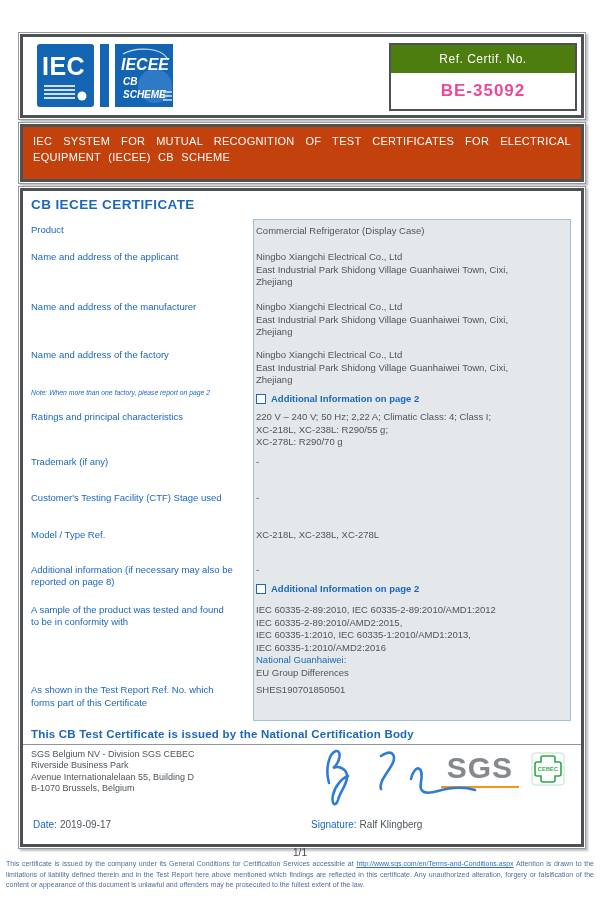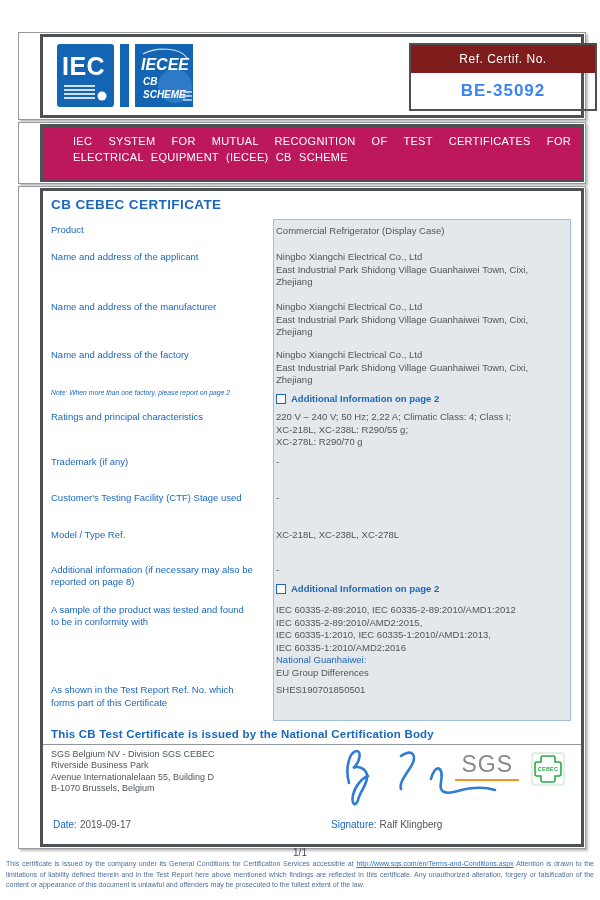--- a/index.html
+++ b/index.html
@@ -1,34 +1,34 @@
 <!DOCTYPE html>
 <html><head>
 <meta charset="utf-8">
 <style>
   html,body{margin:0;padding:0;background:#fff;}
   body{font-family:"Liberation Sans","DejaVu Sans",sans-serif;}
   .page{position:relative;width:600px;height:900px;background:#fff;overflow:hidden;}
 
   
   .frame{position:absolute;border:1px solid #97999c;background:#fff;padding:1px;box-shadow:2px 2px 2px rgba(110,112,115,.45);}
-  .frame-inner{border:3px solid #4e5154;height:100%;box-sizing:border-box;position:relative;background:#fff;margin-left:20px;}
+  .frame-inner{border:3px solid #4e5154;height:100%;box-sizing:border-box;position:relative;background:#fff;}
 
   
   .header-frame{left:18px;top:32px;width:564px;height:84px;}
   .iec-logo{position:absolute;left:14px;top:7px;width:57px;height:63px;}
   .blue-bar{position:absolute;left:77px;top:7px;width:9px;height:63px;background:#1464b4;}
   .iecee-logo{position:absolute;left:92px;top:7px;width:58px;height:63px;}
   .ref-box{position:absolute;left:366px;top:6px;width:188px;height:68px;border:2px solid #4e5154;box-sizing:border-box;}
-  .ref-head{height:28px;background:#7f1d1d;color:#fff;font-size:12px;text-align:center;line-height:28px;letter-spacing:.5px;}
-  .ref-val{height:36px;display:flex;align-items:center;justify-content:center;color:#3b82f6;font-weight:bold;font-size:17px;letter-spacing:1px;}
+  .ref-head{height:28px;background:#4d7c0f;color:#fff;font-size:12px;text-align:center;line-height:28px;letter-spacing:.5px;}
+  .ref-val{height:36px;display:flex;align-items:center;justify-content:center;color:#ec4899;font-weight:bold;font-size:17px;letter-spacing:1px;}
 
   
   .banner-frame{left:18px;top:122px;width:564px;height:58px;}
-  .banner-inner{background:#be185d;padding-left:20px;}
+  .banner-inner{background:#c2410c;}
   .banner-text{color:#fff;font-size:11px;line-height:1.45;padding:7px 10px;text-align:justify;word-spacing:4px;letter-spacing:.3px;}
 
   
   .main-frame{left:18px;top:186px;width:564px;height:659px;}
   .main-inner{padding:4px 10px 0 8px;box-sizing:border-box;}
   .cert-title{color:#1b67be;font-weight:bold;font-size:13.5px;letter-spacing:.4px;margin:2px 0 7px 0;}
 
   .row{display:flex;justify-content:center;}
   .lbl{width:222px;box-sizing:border-box;padding:5px 8px 0 0;color:#1b67be;font-size:9.5px;line-height:1.3;white-space:pre-line;}
   .lbl.col{display:flex;flex-direction:column;justify-content:space-between;padding-bottom:8px;}
@@ -44,21 +44,21 @@
   .addinfo{margin-top:6px;color:#1b67be;font-weight:bold;font-size:9.5px;display:flex;align-items:center;gap:5px;}
   .cb-box{display:inline-block;width:8px;height:8px;border:1px solid #1b67be;background:#fff;flex:0 0 auto;}
   .nd-label{color:#1b67be;display:block;}
   .nd-value{display:block;}
 
   .issued-line{color:#1b67be;font-weight:bold;font-size:11.5px;margin:7px 0 4px 0;letter-spacing:.2px;}
   .ncb-divider{border-top:1px solid #8f979e;margin:0 -10px 0 -8px;}
   .ncb-section{display:flex;justify-content:space-between;padding-top:4px;}
   .ncb-address{font-size:9px;color:#4e555b;line-height:1.25;white-space:pre-line;}
   .logos{display:flex;align-items:flex-start;gap:12px;margin:3px 6px 0 0;}
-  .sgs-logo{font-weight:normal;font-size:23px;color:#85898e;letter-spacing:1px;line-height:1;border-bottom:2px solid #f7941d;padding:1px 6px 3px 6px;}
+  .sgs-logo{font-weight:bold;font-size:30px;color:#85898e;letter-spacing:1px;line-height:1;border-bottom:2px solid #f7941d;padding:1px 6px 3px 6px;}
   .cebec-logo{position:relative;width:34px;height:34px;}
   .cebec-text{position:absolute;left:0;top:14px;width:34px;text-align:center;font-size:5.5px;font-weight:bold;color:#2ba84a;letter-spacing:.2px;}
 
   .signature-svg{position:absolute;left:280px;top:552px;width:185px;height:64px;}
   .bottom-row{position:absolute;left:10px;right:10px;bottom:14px;height:14px;font-size:10px;}
   .date-block{position:absolute;left:0;bottom:0;}
   .sig-block{position:absolute;left:278px;bottom:0;}
   .blue-lab{color:#1b67be;}
   .dark-val{color:#4e555b;margin-left:3px;}
 
@@ -107,21 +107,21 @@
   </div>
 
   <div class="frame banner-frame">
     <div class="frame-inner banner-inner">
       <div class="banner-text">IEC SYSTEM FOR MUTUAL RECOGNITION OF TEST CERTIFICATES FOR ELECTRICAL EQUIPMENT (IECEE) CB SCHEME</div>
     </div>
   </div>
 
   <div class="frame main-frame">
     <div class="frame-inner main-inner">
-      <div class="cert-title">CB CEBEC CERTIFICATE</div>
+      <div class="cert-title">CB IECEE CERTIFICATE</div>
 
       <div class="rows">
 
         <div class="row first r1">
           <div class="lbl">Product</div>
           <div class="val">
               <span class="pre">Commercial Refrigerator (Display Case)</span>
             </div>
         </div>
 

